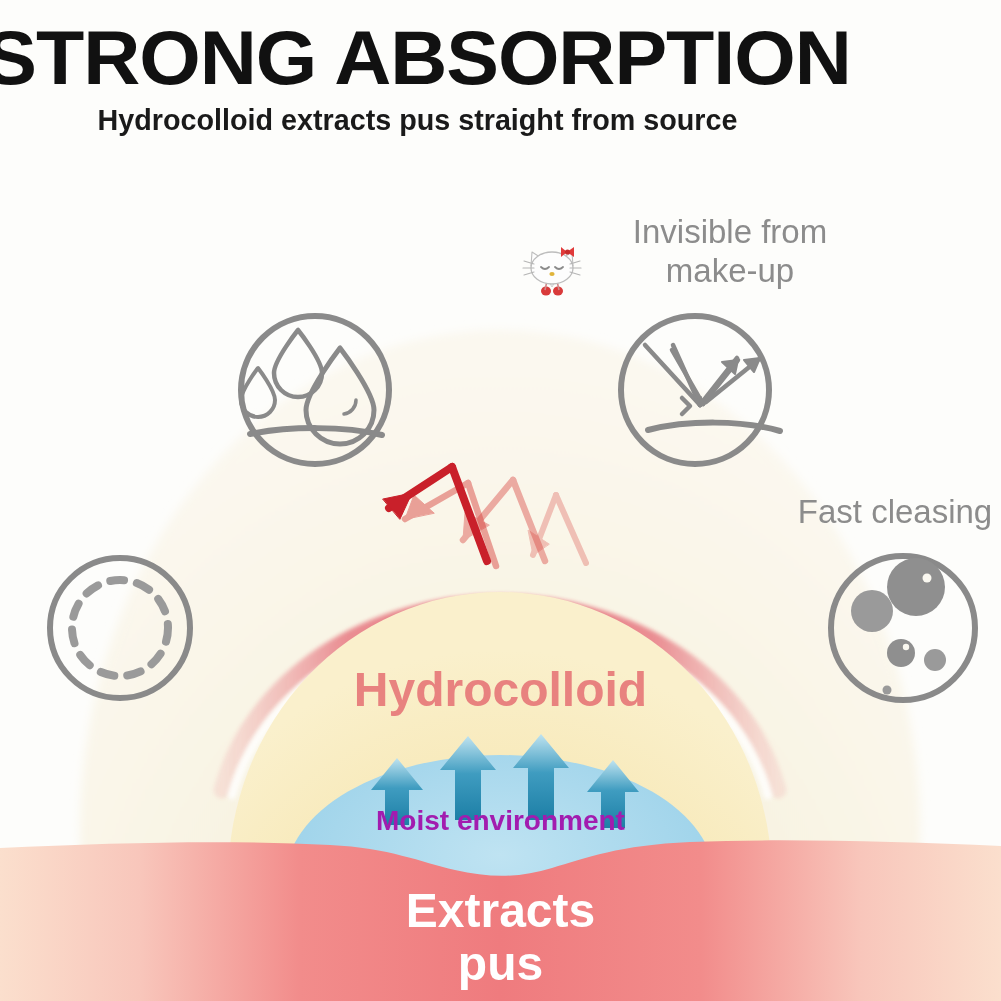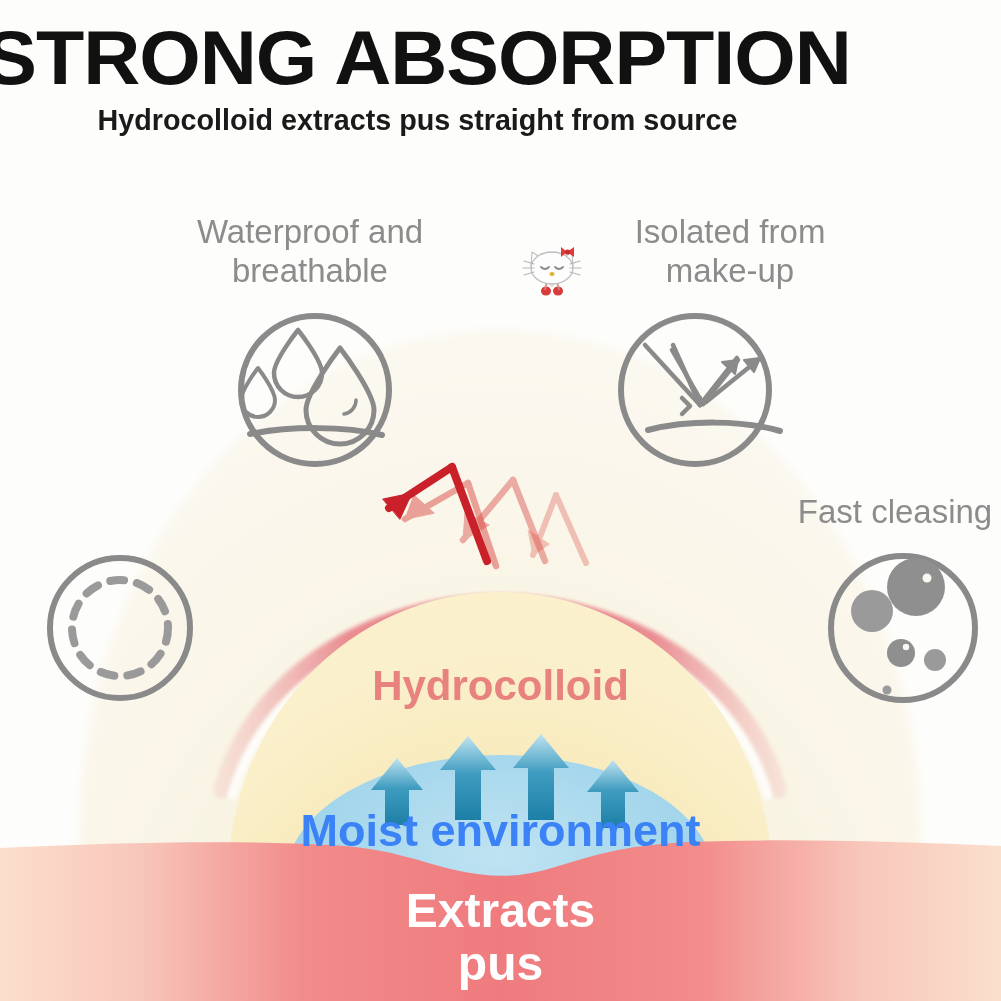--- a/index.html
+++ b/index.html
@@ -105,34 +105,34 @@
 
   
   #text-hydrocolloid {
     position: absolute;
     left: 0;
     top: 662px;
     width: 1001px;
     text-align: center;
     font-family: "Liberation Sans", sans-serif;
     font-weight: bold;
-    font-size: 42px;
+    font-size: 48px;
     color: #e8827f;
     z-index: 6;
   }
   #text-moist {
     position: absolute;
     left: 0;
     top: 805px;
     width: 1001px;
     text-align: center;
     font-family: "Liberation Sans", sans-serif;
     font-weight: bold;
-    font-size: 45px;
-    color: #3b82f6;
+    font-size: 28px;
+    color: #a21caf;
     z-index: 6;
   }
   #text-extracts {
     position: absolute;
     left: 0;
     top: 884px;
     width: 1001px;
     text-align: center;
     font-family: "Liberation Sans", sans-serif;
     font-weight: bold;
@@ -305,24 +305,22 @@
       <circle cx="935" cy="660" r="11" fill="#9a9a9a"></circle>
       <circle cx="887" cy="690" r="4.5" fill="#9a9a9a"></circle>
     </g>
   </svg>
 
   <div class="header">
     <div class="title">STRONG ABSORPTION</div>
     <div class="subtitle">Hydrocolloid extracts pus straight from source</div>
   </div>
 
-  <div class="feat-label" id="label-waterproof">Waterproof and
-breathable</div>
-
-  <div class="feat-label" id="label-isolated">Isolated from
+
+  <div class="feat-label" id="label-isolated">Invisible from
 make-up</div>
 
 
   <div class="feat-label" id="label-fast">Fast cleasing</div>
 
   <svg id="kitty" viewBox="0 0 62 62">
 
     <ellipse cx="25" cy="53" rx="5" ry="4.5" fill="#d93a3a"></ellipse>
     <ellipse cx="37" cy="53" rx="5" ry="4.5" fill="#d93a3a"></ellipse>
     <path d="M26 43 L24 52 M36 43 L38 52" stroke="#d08a8a" stroke-width="1.6" fill="none"></path>

